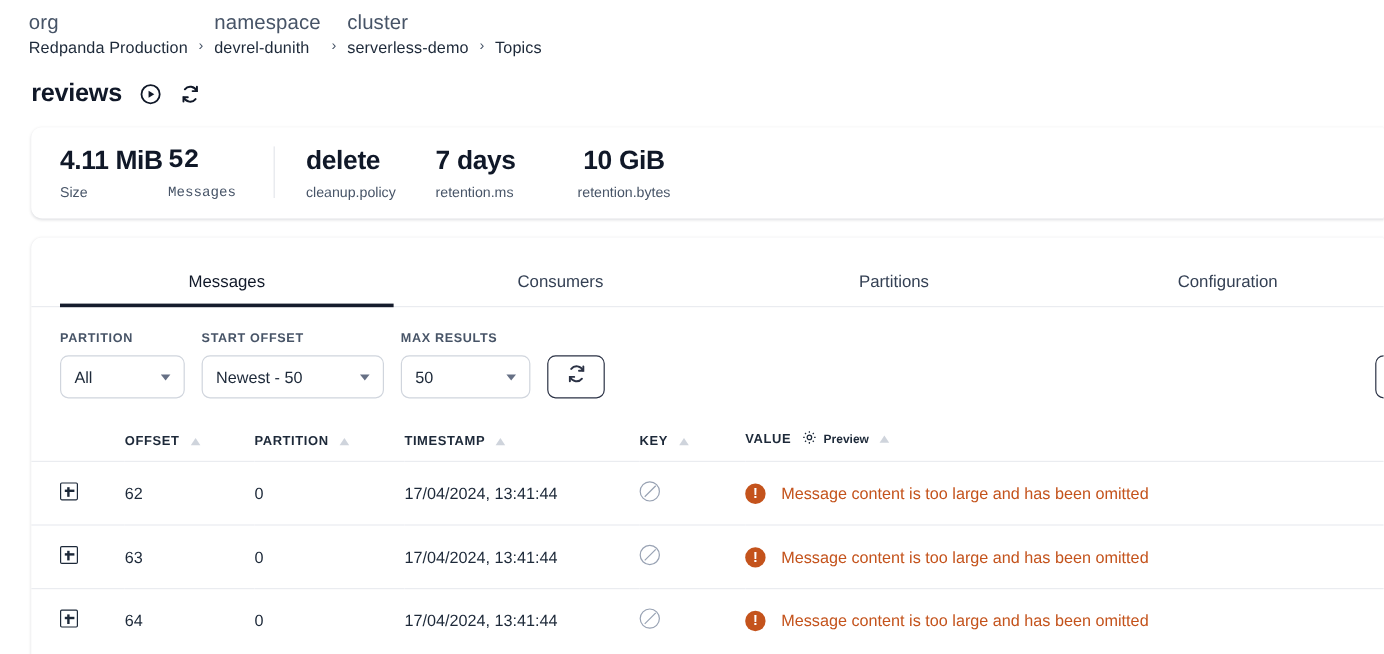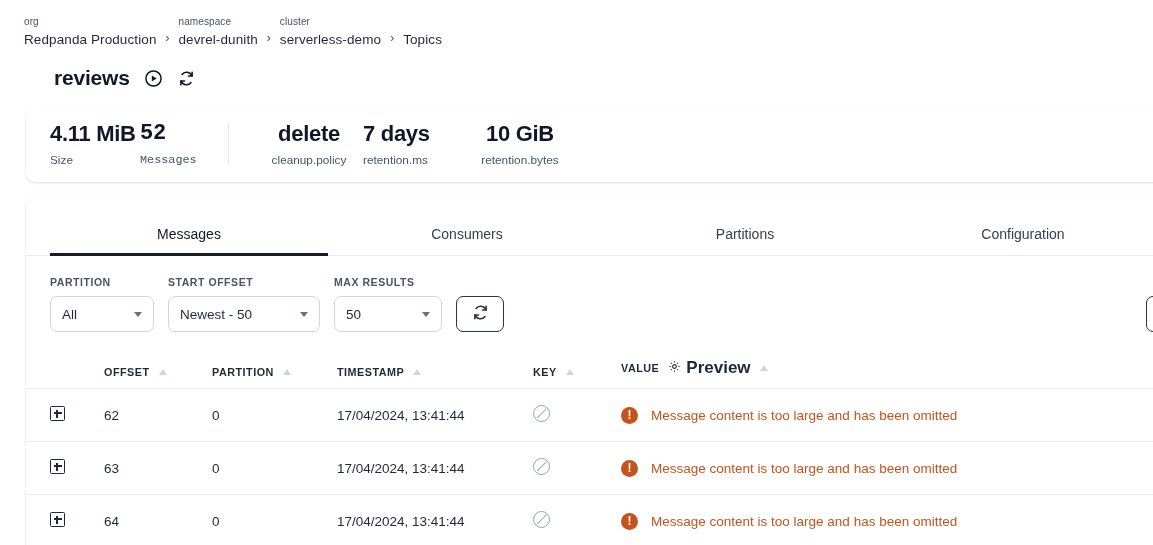--- a/index.html
+++ b/index.html
@@ -16,21 +16,21 @@
   
   .breadcrumb {
     display: flex;
     align-items: flex-end;
     gap: 9px;
     padding: 8px 0 0 24px;
     height: 46px;
   }
   .crumb { display: flex; flex-direction: column; line-height: 1; }
   .crumb-kicker {
-    font-size: 10px;
+    font-size: 17px;
     color: #475467;
     margin-bottom: 6px;
     letter-spacing: .1px;
   }
   .crumb-value {
     font-size: 13.5px;
     color: #1d2939;
     letter-spacing: .1px;
   }
   .crumb-sep {
@@ -46,21 +46,20 @@
     align-items: center;
     gap: 14px;
     padding: 18px 0 0 26px;
     height: 46px;
   }
   .page-title {
     font-size: 21px;
     font-weight: bold;
     letter-spacing: -0.2px;
     color: #101828;
-    margin-left: 28px;
   }
   .title-icon {
     width: 19px; height: 19px;
     display: inline-flex;
     align-items: center; justify-content: center;
     cursor: pointer;
   }
 
   
   .card {
@@ -88,21 +87,21 @@
     margin-top: 7px;
   }
   .stat.s-size { min-width: 90px; }
   .stat.s-messages { min-width: 80px; font-family: Liberation Mono, monospace; }
   .divider-v {
     width: 1px;
     height: 43px;
     background: #e4e7ec;
     margin: 0 26px 0 8px;
   }
-  .stat.s-policy { min-width: 108px; align-items: center; }
+  .stat.s-policy { min-width: 108px; }
   .stat.s-retms { min-width: 102px; }
   .stat.s-retbytes { min-width: 110px; text-align: center; }
 
   
   .main-card { margin-top: 16px; height: 360px; overflow: hidden; }
 
   
   .tabs {
     display: flex;
     border-bottom: 1px solid #eaecf0;
@@ -211,21 +210,21 @@
     border-left: 4.5px solid transparent;
     border-right: 4.5px solid transparent;
     border-bottom: 6px solid #cfd4dc;
     cursor: pointer;
     flex: none;
   }
   .preview-link {
     display: inline-flex;
     align-items: center;
     gap: 5px;
-    font-size: 17px;
+    font-size: 10px;
     font-weight: bold;
     color: #1d2939;
     text-transform: none;
     letter-spacing: 0;
     cursor: pointer;
   }
   tbody tr { border-top: 1px solid #eaecf0; }
   tbody td {
     padding: 16px 0;
     font-size: 13.5px;

